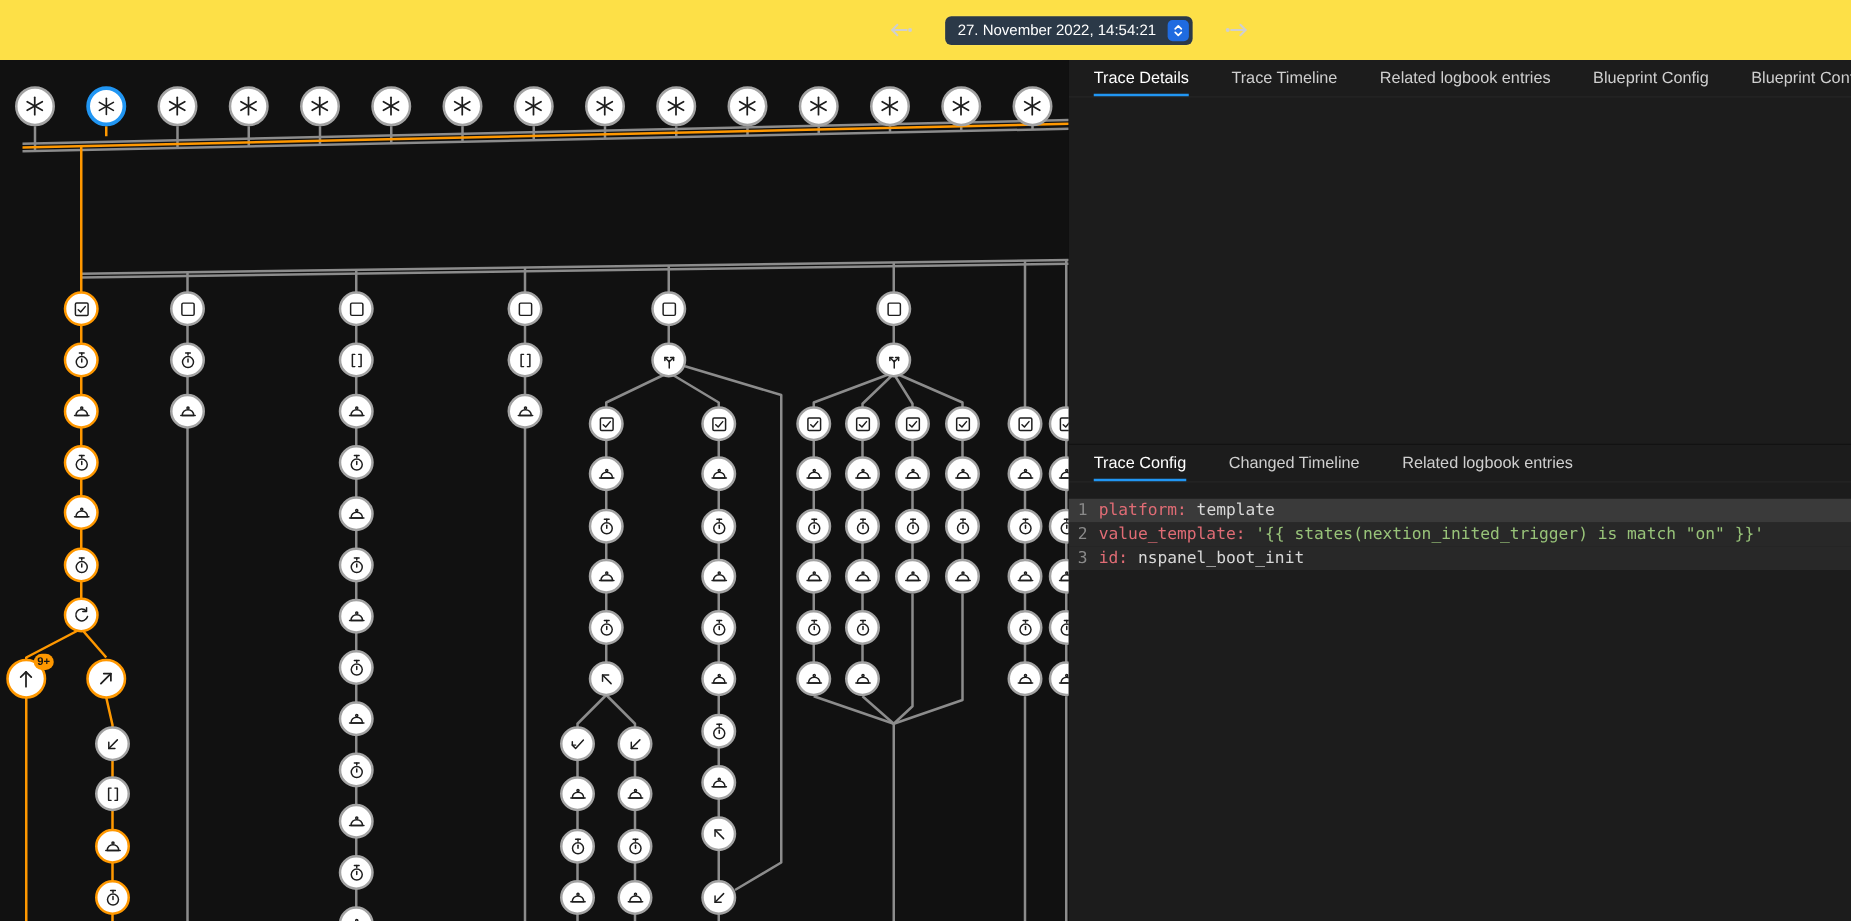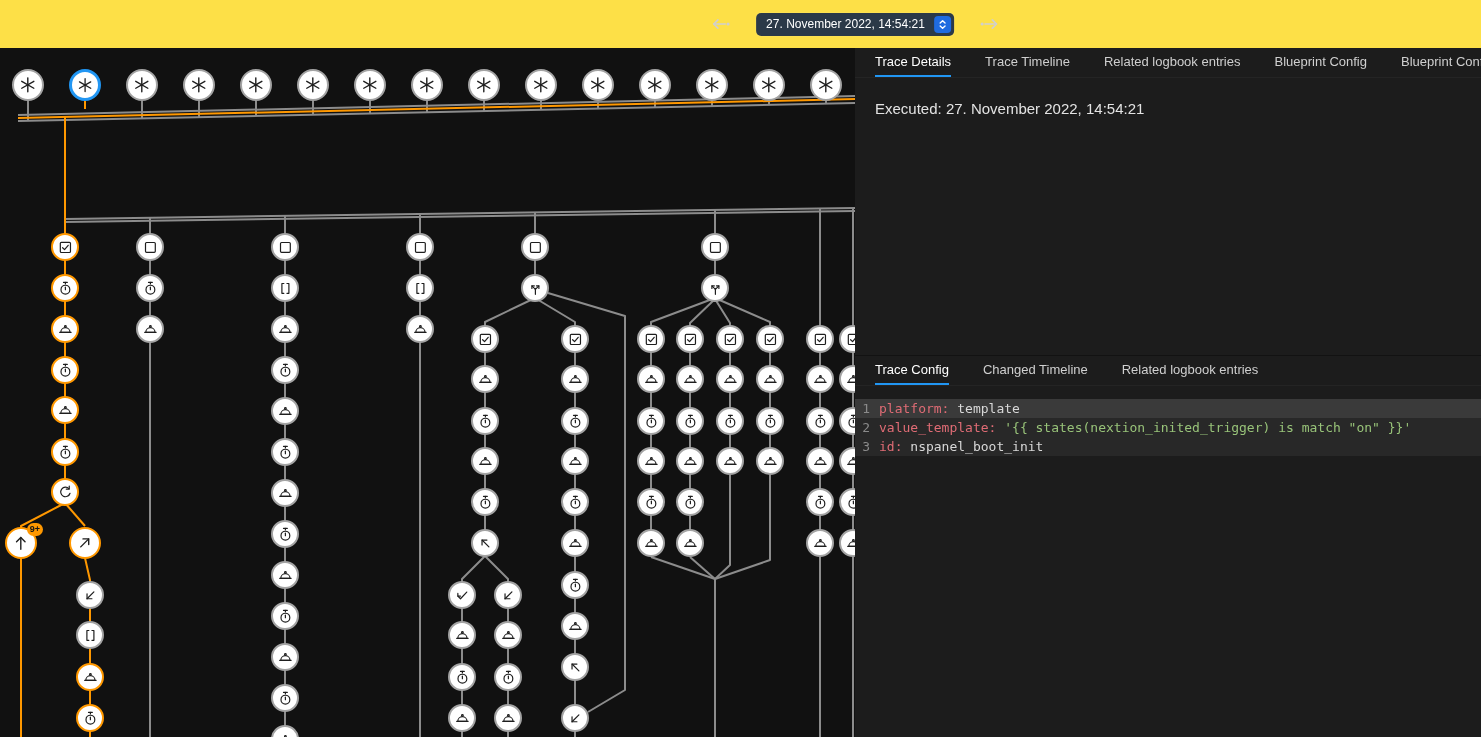--- a/index.html
+++ b/index.html
@@ -1117,21 +1117,20 @@
     </div>
 
   <div class="panel">
     <div class="tabbar" id="tabbar1">
         <div class="tab active">Trace Details</div>
         <div class="tab">Trace Timeline</div>
         <div class="tab">Related logbook entries</div>
         <div class="tab">Blueprint Config</div>
         <div class="tab">Blueprint Config</div>
       </div>
-    <div class="executed">Executed: 27. November 2022, 14:54:21</div>
     <div class="section2">
       <div class="tabbar" id="tabbar2">
           <div class="tab active">Trace Config</div>
           <div class="tab">Changed Timeline</div>
           <div class="tab">Related logbook entries</div>
         </div>
       <div class="code" id="codeblock">
           <div class="code-row active-line">
             <span class="gutter">1</span>
             <span class="code-text"><span class="tok-key">platform:</span><span class="tok-plain"> template</span></span>

